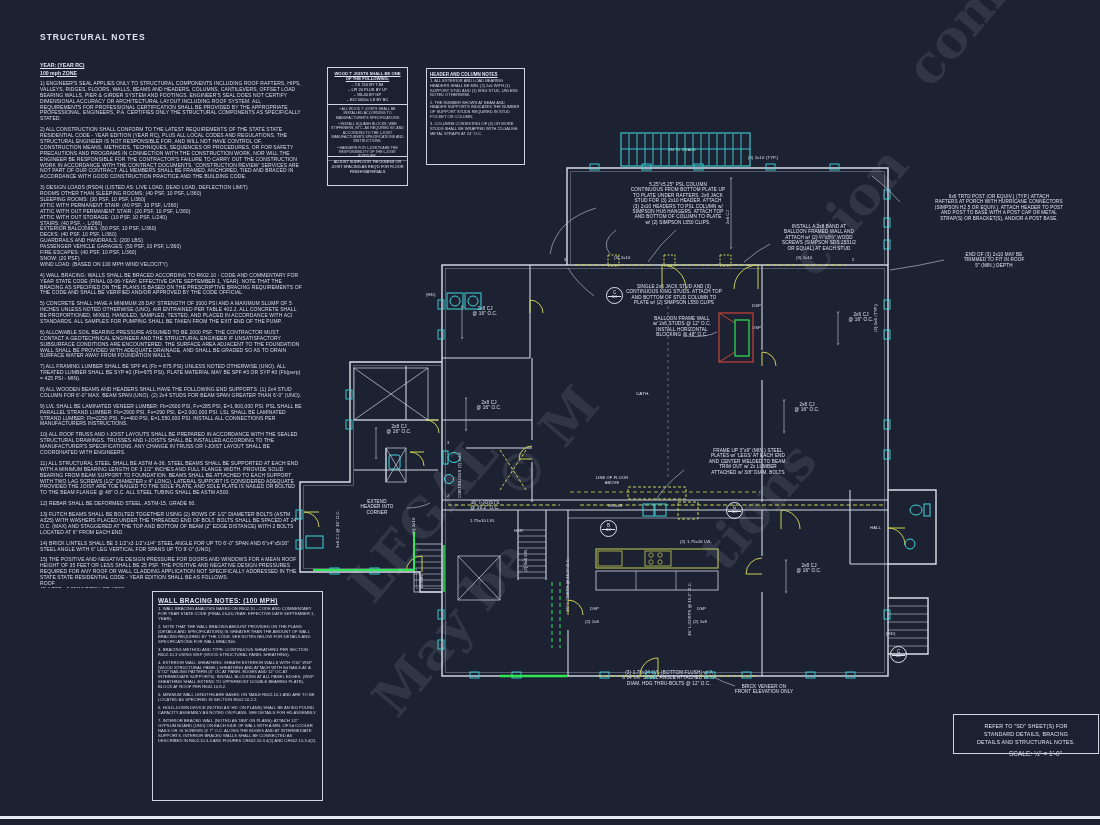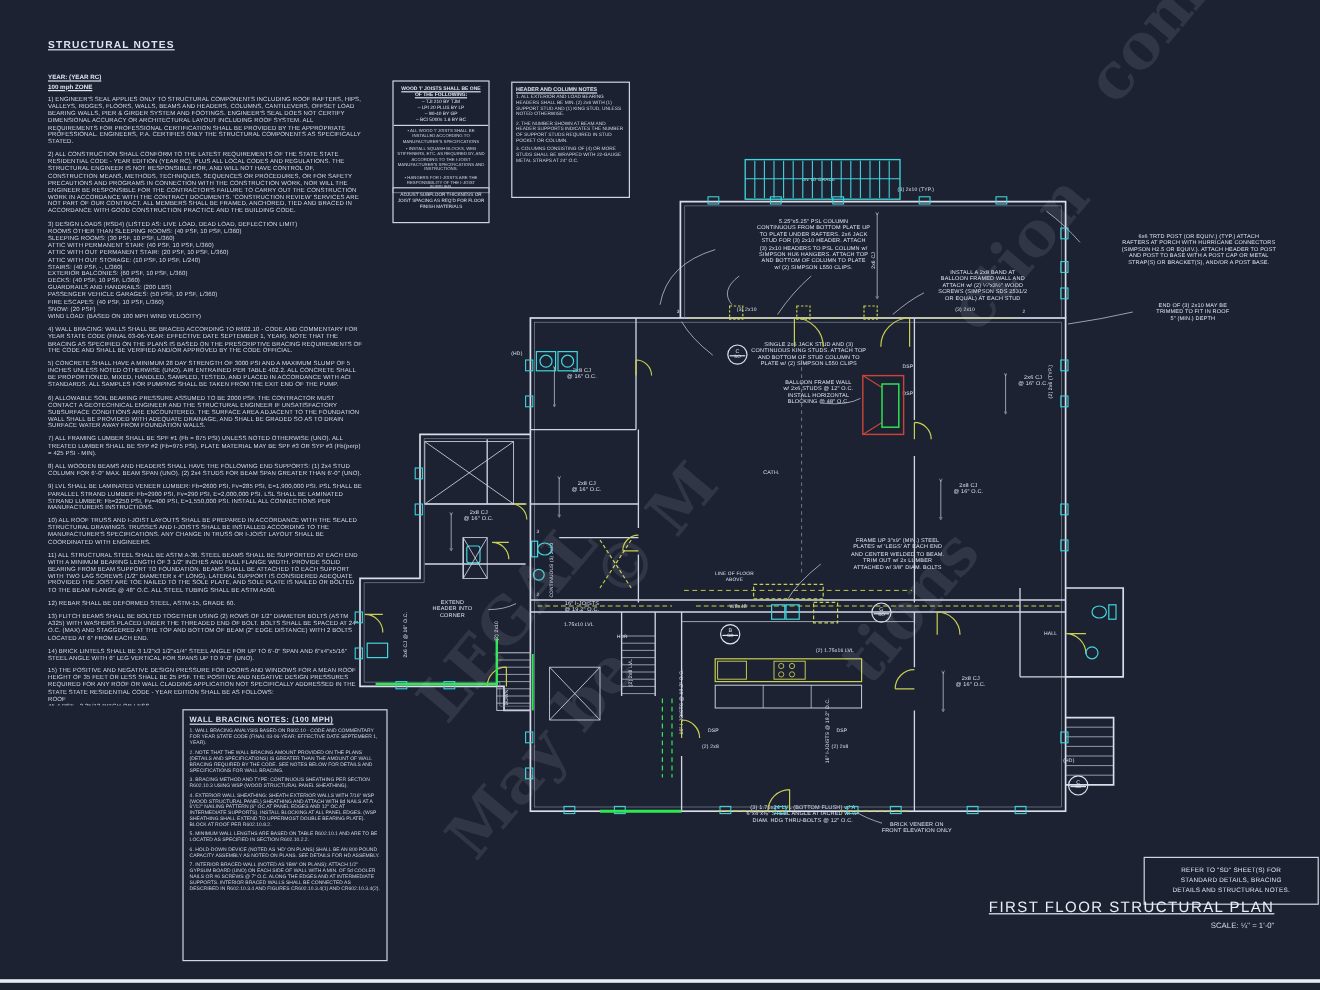--- a/index.html
+++ b/index.html
@@ -1,20 +1,20 @@
 <!DOCTYPE html>
 <html><head>
 <meta charset="utf-8">
 <style>
   html,body{margin:0;padding:0}
   body{width:1100px;height:825px;position:relative;overflow:hidden;background:#1c2232;
        font-family:"Liberation Sans",sans-serif;color:#dde3ef;}
   
   .notes-panel{position:absolute;left:40px;top:32px;width:262px;height:556px;overflow:hidden}
-  .notes-title{font-size:8.5px;font-weight:bold;letter-spacing:1px;text-decoration:underline;margin-bottom:20px}
+  .notes-title{font-size:8.5px;font-weight:bold;letter-spacing:1px;margin-bottom:20px}
   .notes-sub{font-size:5.2px;font-weight:bold;text-decoration:underline;margin-bottom:1.5px}
   .para{font-size:5px;line-height:1.18;margin-bottom:5px;white-space:pre-line;letter-spacing:.1px;color:#d7dcea}
   
   .note-box{position:absolute;border:1px solid #cfd6e2;background:rgba(28,34,50,.6);overflow:hidden;padding:3px}
   .wood-box{left:327px;top:67px;width:73px;height:86px}
   .wood-head{font-size:4.2px;font-weight:bold;text-decoration:underline;text-align:center;margin-bottom:1px}
   .wood-opt{font-size:4px;text-align:center;line-height:1.25}
   .wood-sep{border-top:.7px solid #cfd6e2;margin:2px -3px}
   .wood-bul{font-size:3.6px;line-height:1.2;text-align:center;margin-bottom:2px;color:#cdd3e2}
   .wood-foot-box{left:327px;top:156px;width:73px;height:22px}
@@ -328,21 +328,20 @@
 <div class="note-box sd-box z3">
   <div>
 
   <div class="sd-line">REFER TO "SD" SHEET(S) FOR</div>
       <div class="sd-line">STANDARD DETAILS, BRACING</div>
       <div class="sd-line">DETAILS AND STRUCTURAL NOTES.</div>
     </div>
 </div>
 
 <div class="title-block z3">
-  <div><span class="dwg-title">FIRST FLOOR STRUCTURAL PLAN</span></div>
   <div class="dwg-scale">SCALE: ¼" = 1'-0"</div>
 </div>
 
 <div class="z3">
 
 <div class="plan-label" style="left: 661px; top: 148px; width: 42px; font-size: 3.8px; text-align: center; color: rgb(214, 237, 241);">DN TO GRADE</div>
     <div class="plan-label" style="left: 748px; top: 156px; width: 52px; font-size: 4.2px;">(3) 2x10 (TYP.)</div>
     <div class="plan-label" style="left: 594px; top: 182px; width: 168px; text-align: center;">5.25"x5.25" PSL COLUMN
 CONTINUOUS FROM BOTTOM PLATE UP
 TO PLATE UNDER RAFTERS. 2x6 JACK

